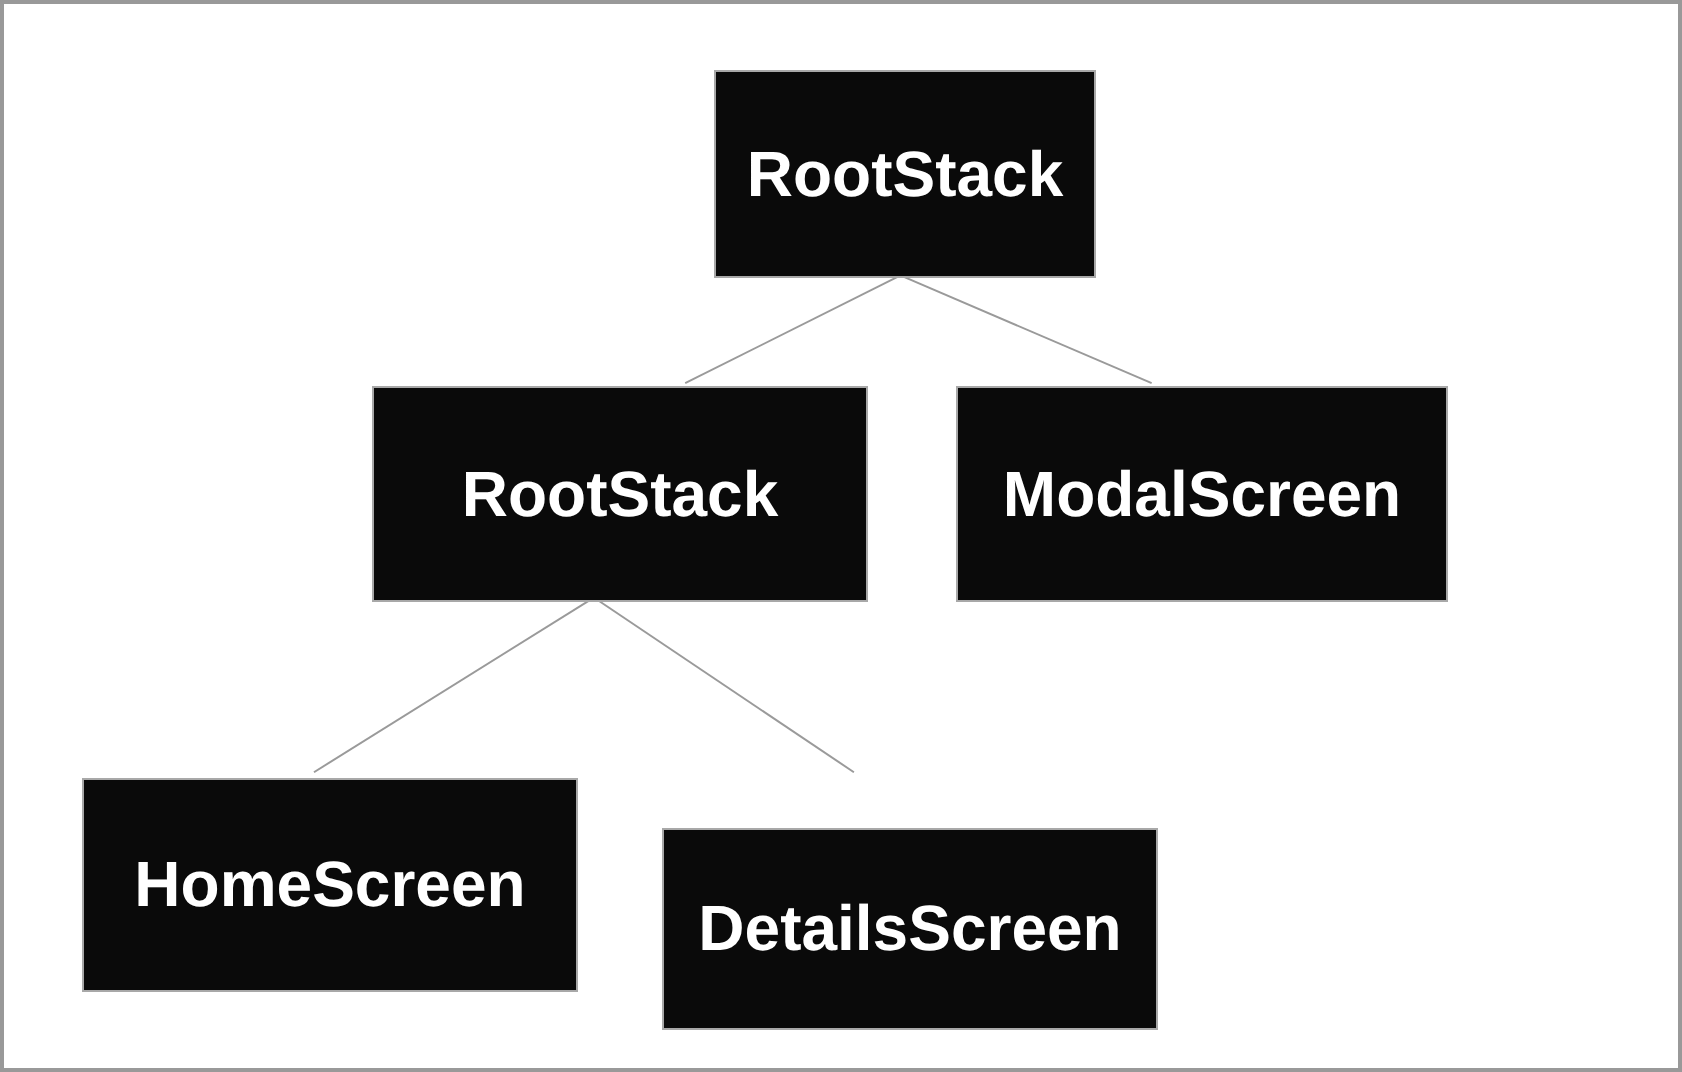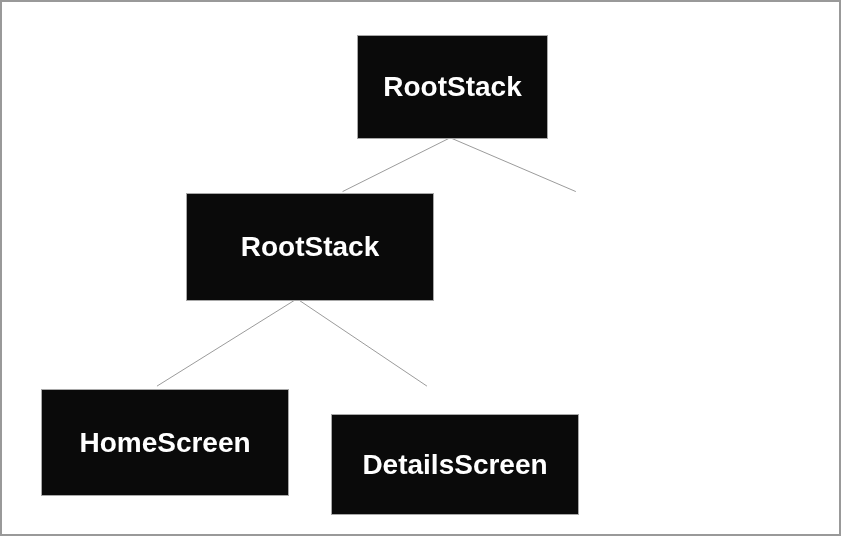--- a/index.html
+++ b/index.html
@@ -27,21 +27,21 @@
     height: 100%;
     pointer-events: none;
   }
   .node {
     position: absolute;
     box-sizing: border-box;
     background: #0a0a0a;
     border: 1px solid #a8a8a8;
     color: #ffffff;
     font-weight: 700;
-    font-size: 28px;
+    font-size: 32px;
     display: flex;
     align-items: center;
     justify-content: center;
     white-space: nowrap;
   }
   #node-rootstack     { left: 355px; top: 33px;  width: 191px; height: 104px; }
   #node-mainstack     { left: 184px; top: 191px; width: 248px; height: 108px; }
   #node-modalscreen   { left: 476px; top: 191px; width: 246px; height: 108px; }
   #node-homescreen    { left: 39px;  top: 387px; width: 248px; height: 107px; }
   #node-detailsscreen { left: 329px; top: 387px; width: 248px; height: 101px; margin-top: 25px; }
@@ -55,18 +55,19 @@
     <line x1="450" y1="137" x2="342" y2="191" stroke="#9a9a9a" stroke-width="1"></line>
     <line x1="451" y1="137" x2="577" y2="191" stroke="#9a9a9a" stroke-width="1"></line>
     <line x1="296" y1="299" x2="155" y2="387" stroke="#9a9a9a" stroke-width="1"></line>
     <line x1="296" y1="299" x2="427" y2="387" stroke="#9a9a9a" stroke-width="1"></line>
   </svg>
 
   <div class="node" id="node-rootstack">RootStack</div>
 
   <div class="node" id="node-mainstack">RootStack</div>
 
+  <div class="node" id="node-modalscreen">ModalScreen</div>
 
   <div class="node" id="node-homescreen">HomeScreen</div>
 
   <div class="node" id="node-detailsscreen">DetailsScreen</div>
 
 </div>
 
 </body></html>

